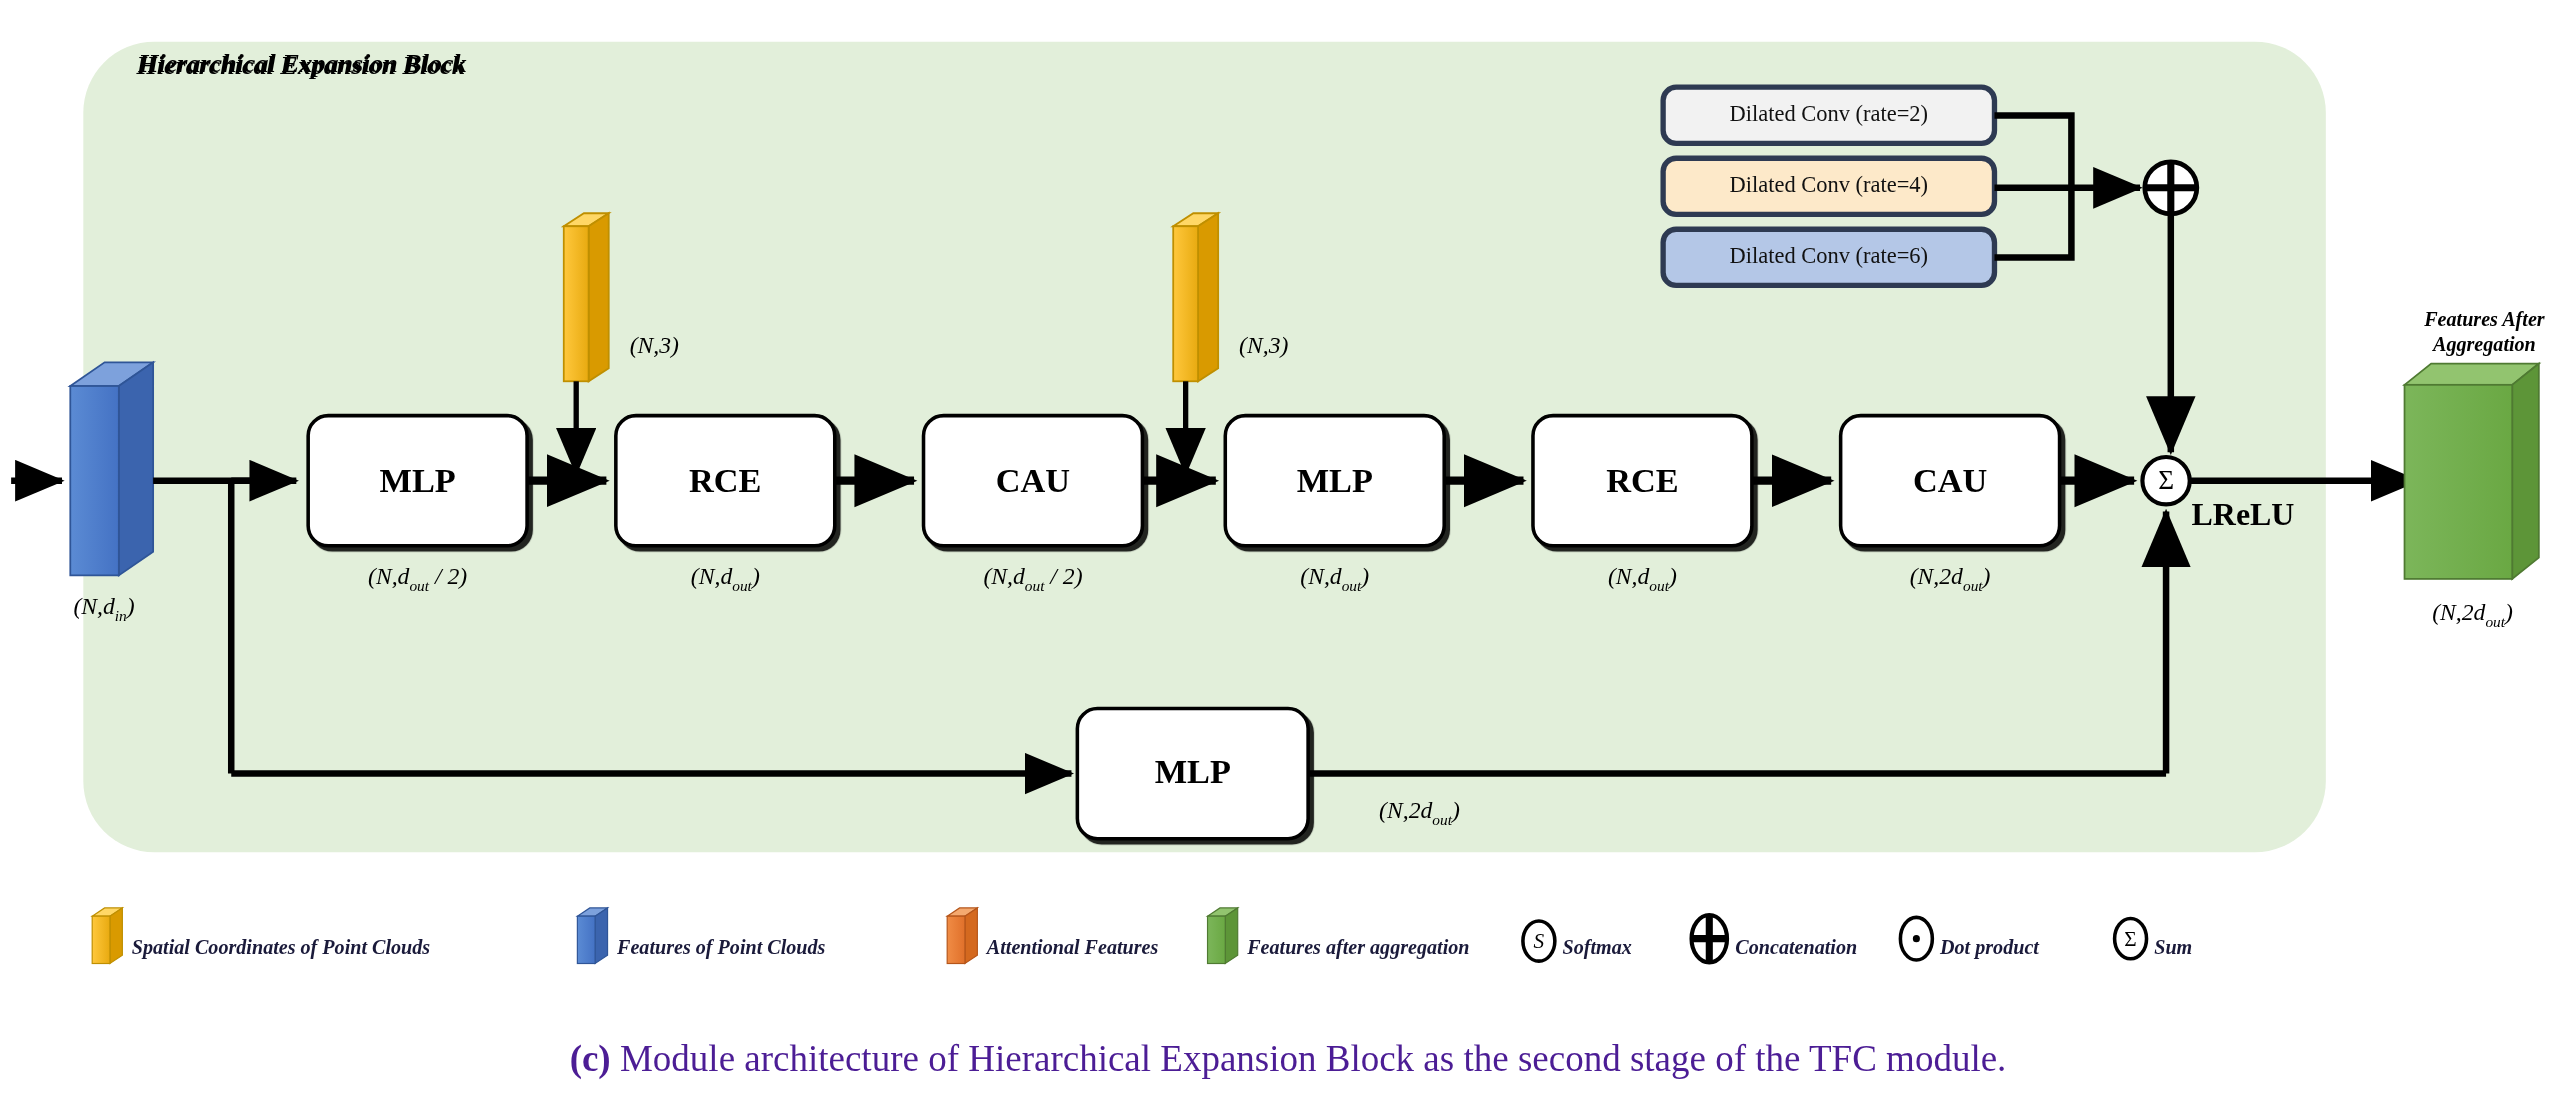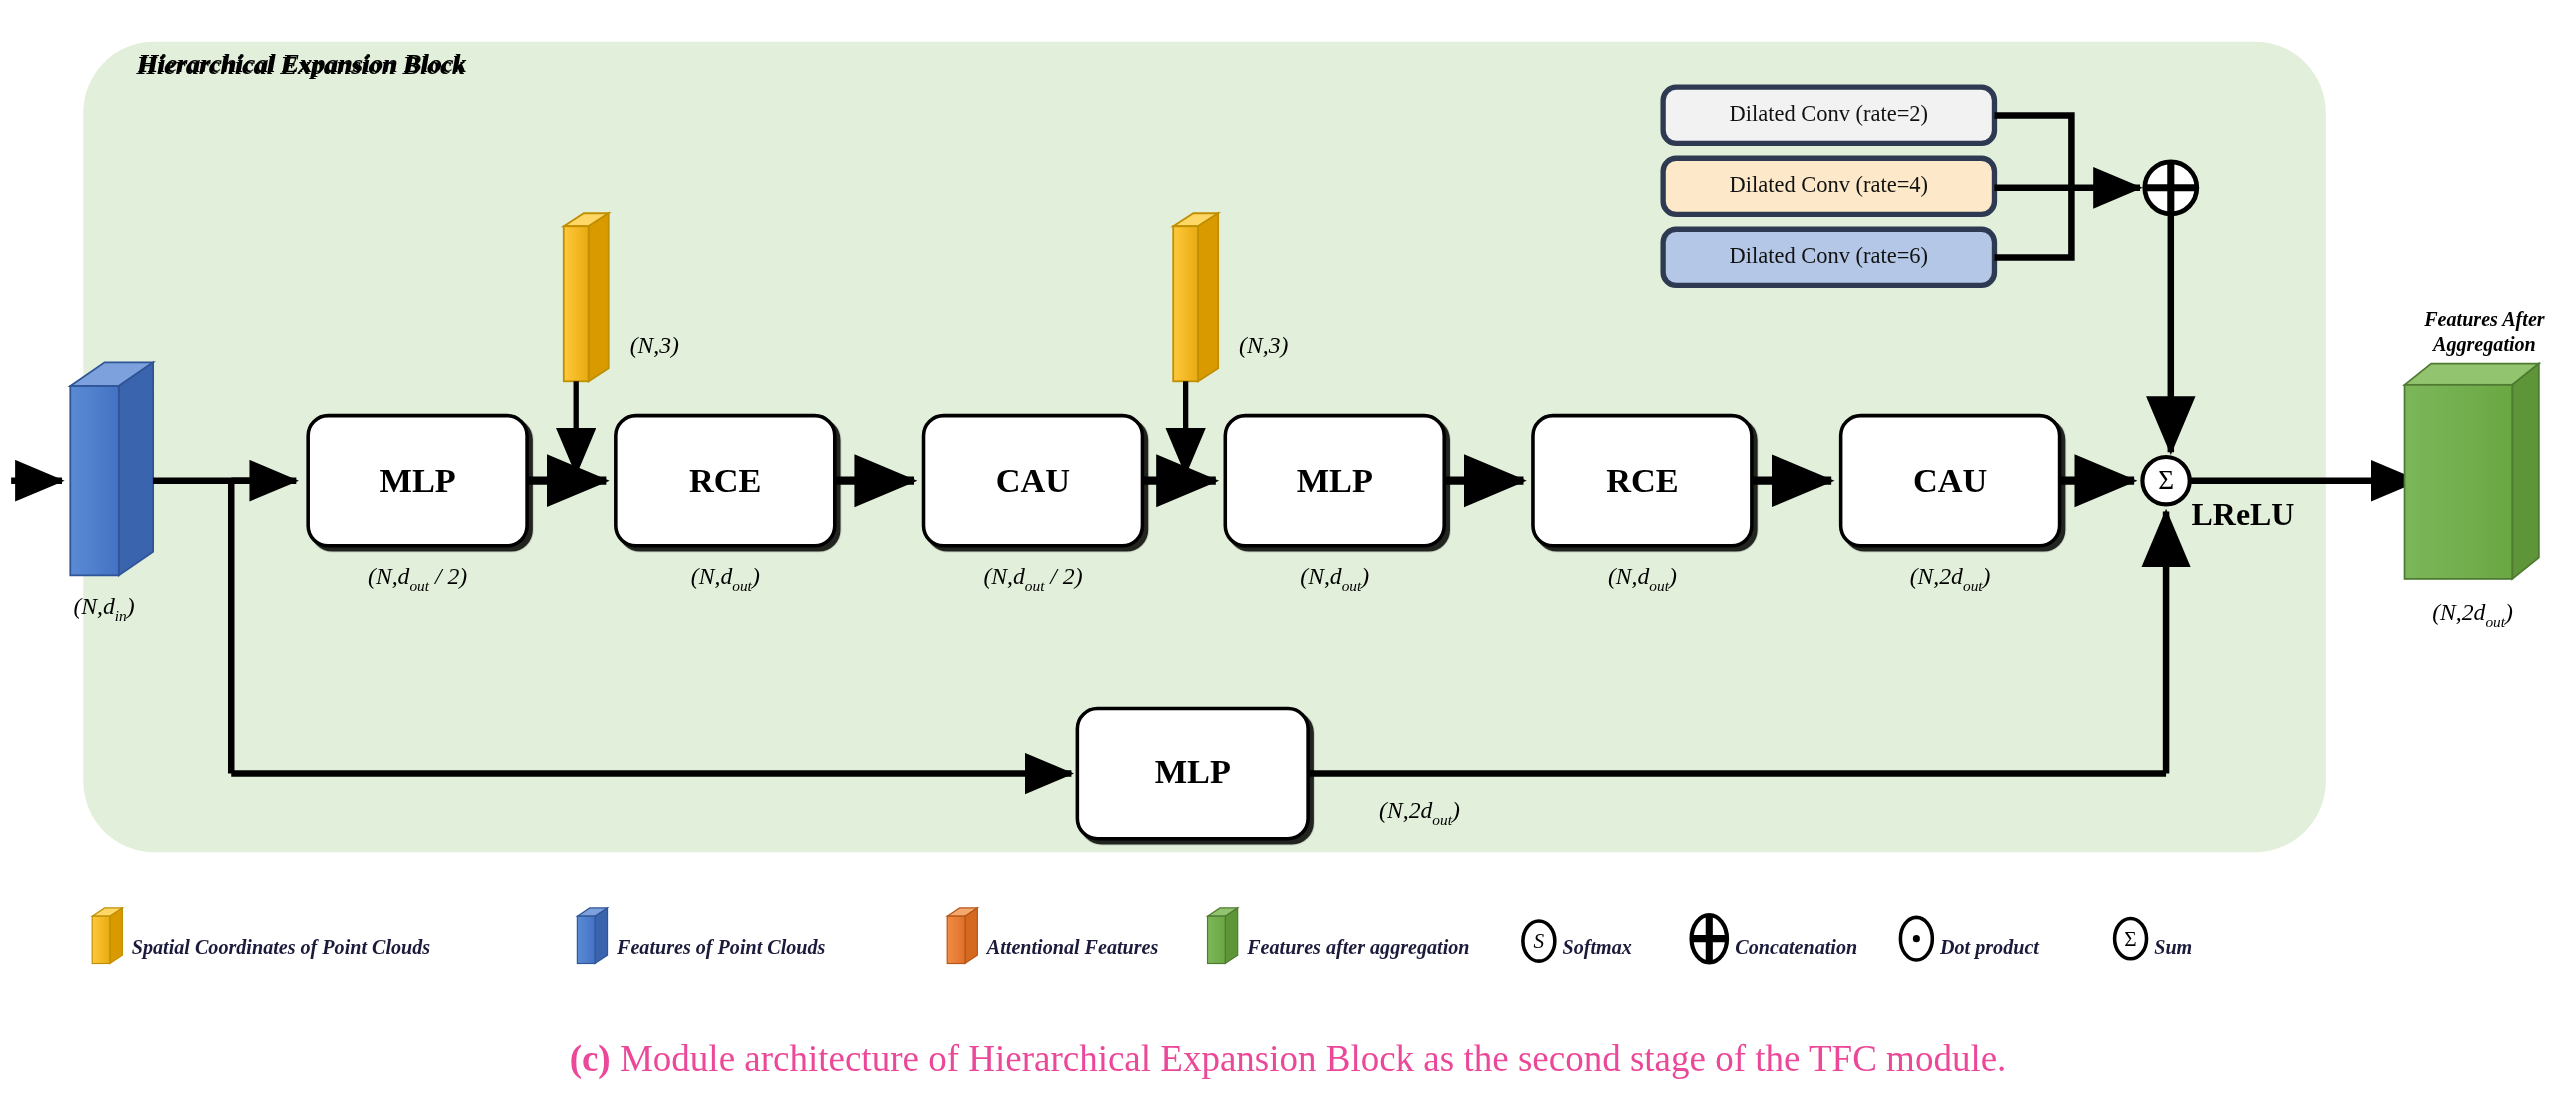--- a/index.html
+++ b/index.html
@@ -9,21 +9,21 @@
   .blk-label{font-family:"Liberation Serif",serif;font-weight:bold;font-size:58px;fill:#000;text-anchor:middle;dominant-baseline:middle;}
   .dim{font-family:"Liberation Serif",serif;font-style:italic;font-size:40px;fill:#000;text-anchor:middle;}
   .dimsub{font-size:26px;}
   .dc-label{font-family:"Liberation Serif",serif;font-size:38px;fill:#111;text-anchor:middle;dominant-baseline:middle;}
   .panel-title{font-family:"Liberation Serif",serif;font-style:italic;font-weight:bold;font-size:44px;fill:#000;}
   .side-title{font-family:"Liberation Serif",serif;font-style:italic;font-weight:bold;font-size:34px;fill:#000;text-anchor:middle;}
   .lrelu{font-family:"Liberation Serif",serif;font-weight:bold;font-size:54px;fill:#000;text-anchor:middle;}
   .legend-txt{font-family:"Liberation Serif",serif;font-style:italic;font-weight:bold;font-size:34px;fill:#1a1a3a;}
   .sym{font-family:"Liberation Serif",serif;font-size:40px;fill:#000;text-anchor:middle;dominant-baseline:middle;}
   .caption{position:absolute;left:0;top:1006px;width:2576px;text-align:center;
-           font-family:"Liberation Serif",serif;font-size:37px;color:#ec4899;}
+           font-family:"Liberation Serif",serif;font-size:37px;color:#4c1d95;}
   .caption b{font-weight:bold;}
 </style>
 </head>
 <body>
 
 <div id="stage">
 
 <svg width="2576" height="1097" viewBox="0 0 4352 1854">
   <defs>
     <marker id="arrow" markerWidth="9" markerHeight="9" refX="7.2" refY="3.2" orient="auto">

